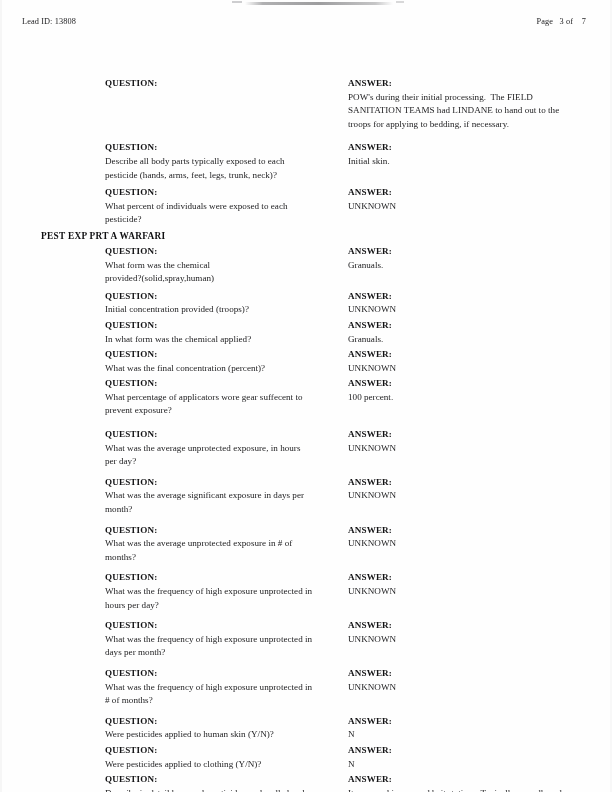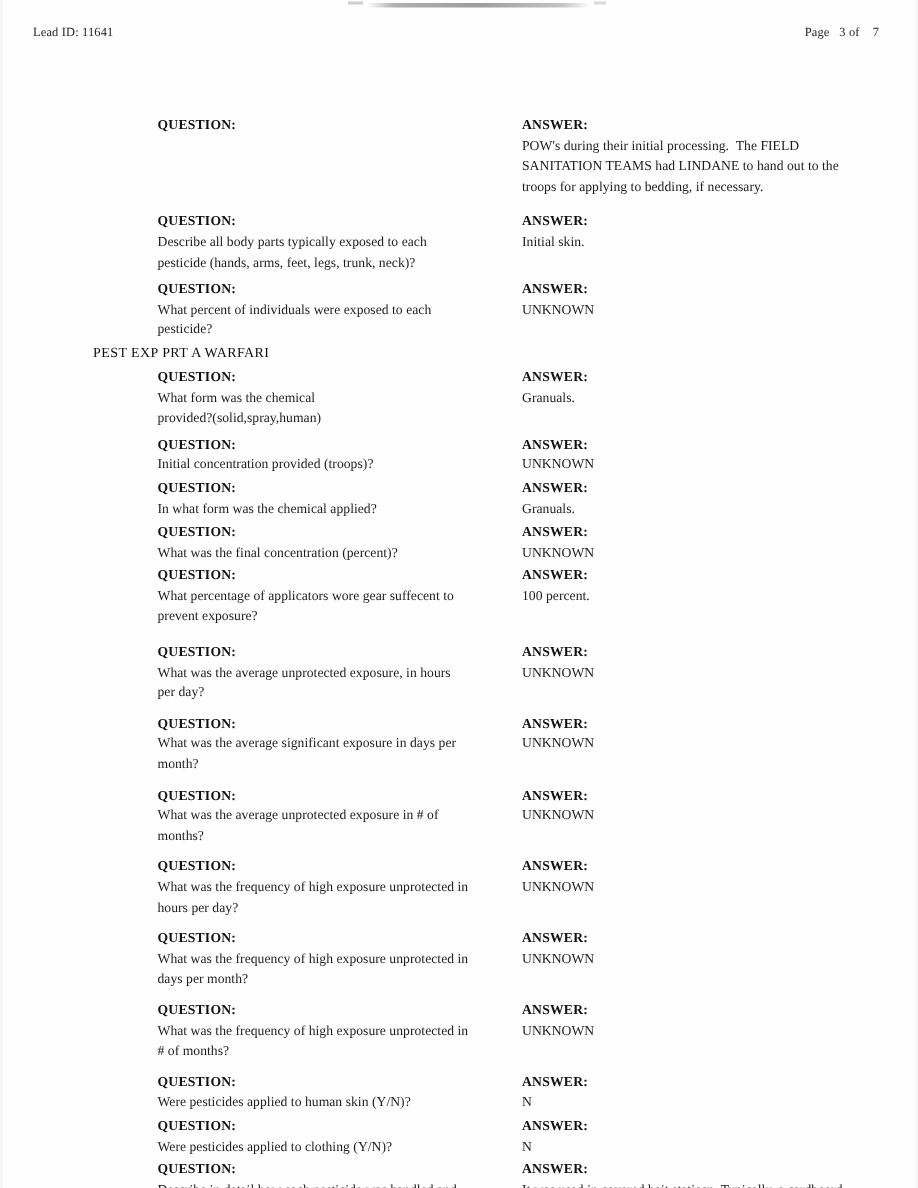--- a/index.html
+++ b/index.html
@@ -112,42 +112,42 @@
   }
   .txt {
     font-size: 9.1px;
     line-height: 13.6px;
     color: #1c1c1e;
     letter-spacing: 0.02px;
   }
   .txt .ln { display: block; white-space: pre; }
 
   .section-head {
-    margin-left: 62px;
-    font-weight: normal;
+    margin-left: 41px;
+    font-weight: bold;
     font-size: 9.3px;
     letter-spacing: 0.3px;
     line-height: 14px;
     color: #0f0f11;
   }
   .spacer-2 { height: 2px; }
 </style>
 </head>
 <body>
 
 <div class="page">
 
   <div class="edge-left"></div>
   <div class="edge-right"></div>
   <div class="scan-streak left-nib"></div>
   <div class="scan-streak"></div>
   <div class="scan-streak right-nib"></div>
 
   <div class="header">
-    <span class="lead-id">Lead ID: 11641</span>
+    <span class="lead-id">Lead ID: 13808</span>
     <span class="page-no">Page   3 of    7</span>
   </div>
 
   <div class="content">
     <div id="qa-top">
         <div class="qa-row">
           <div class="qa-inner">
             <div class="col-q">
               <div class="lbl">QUESTION:</div>
               <div class="txt">

